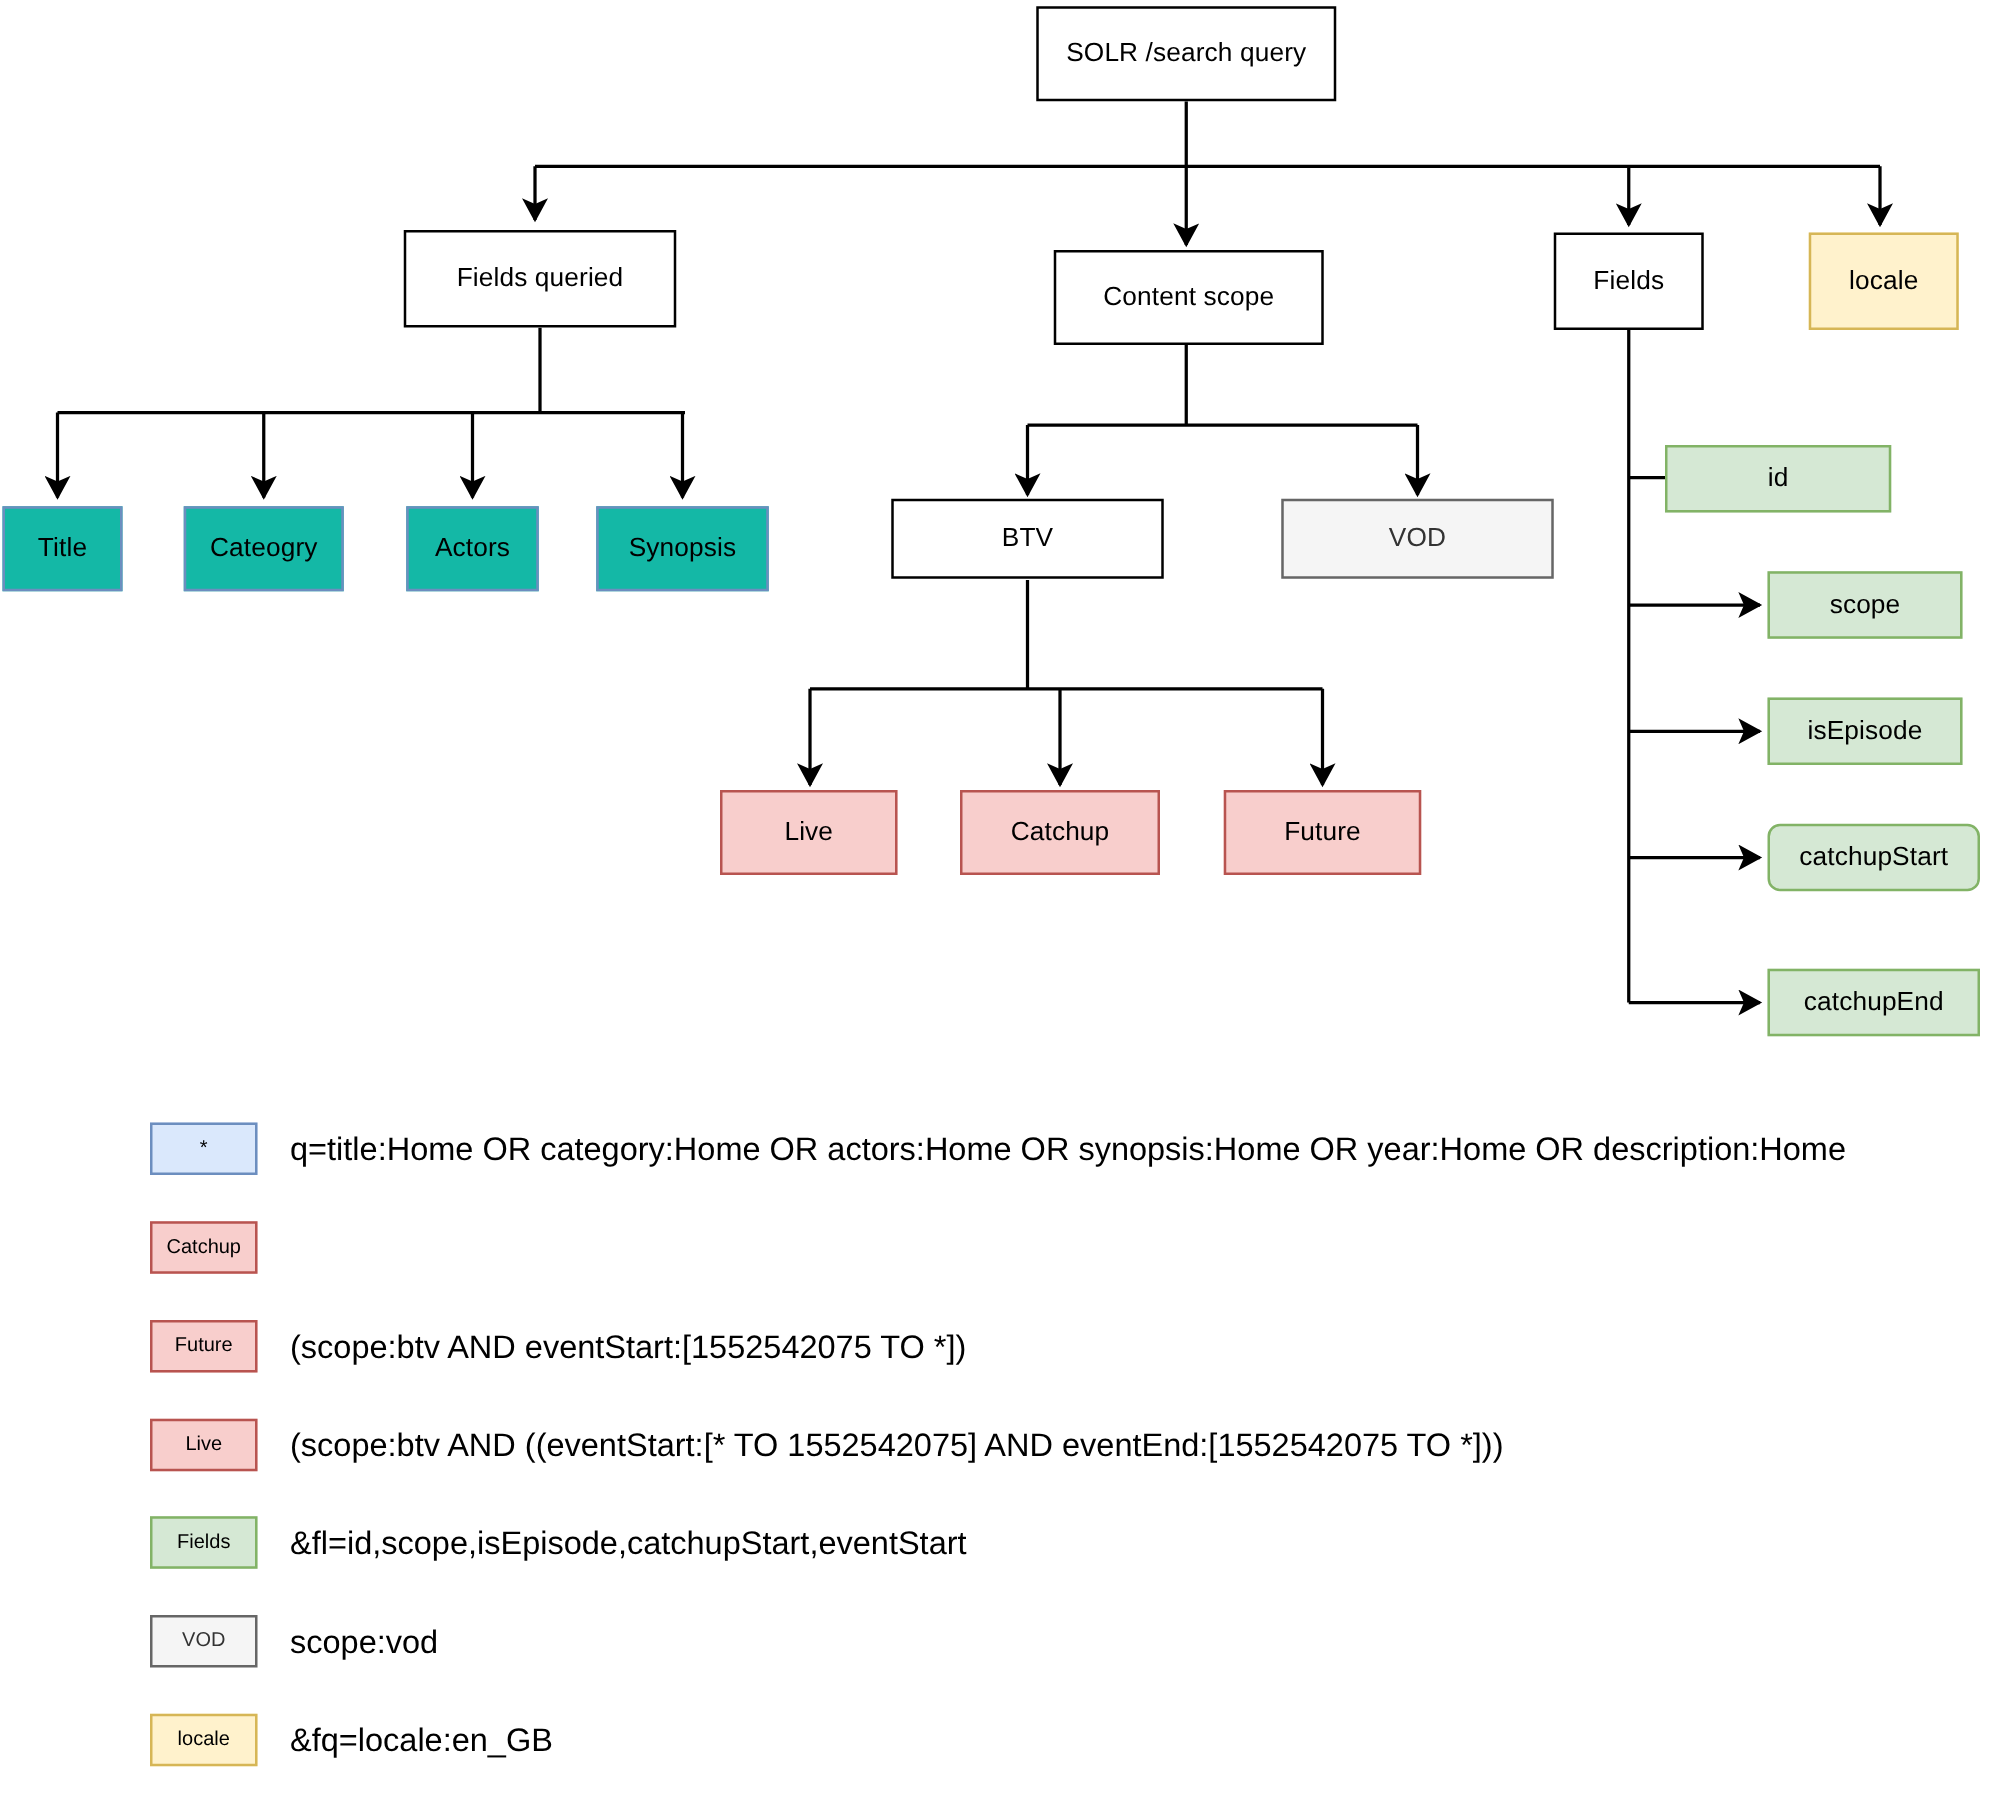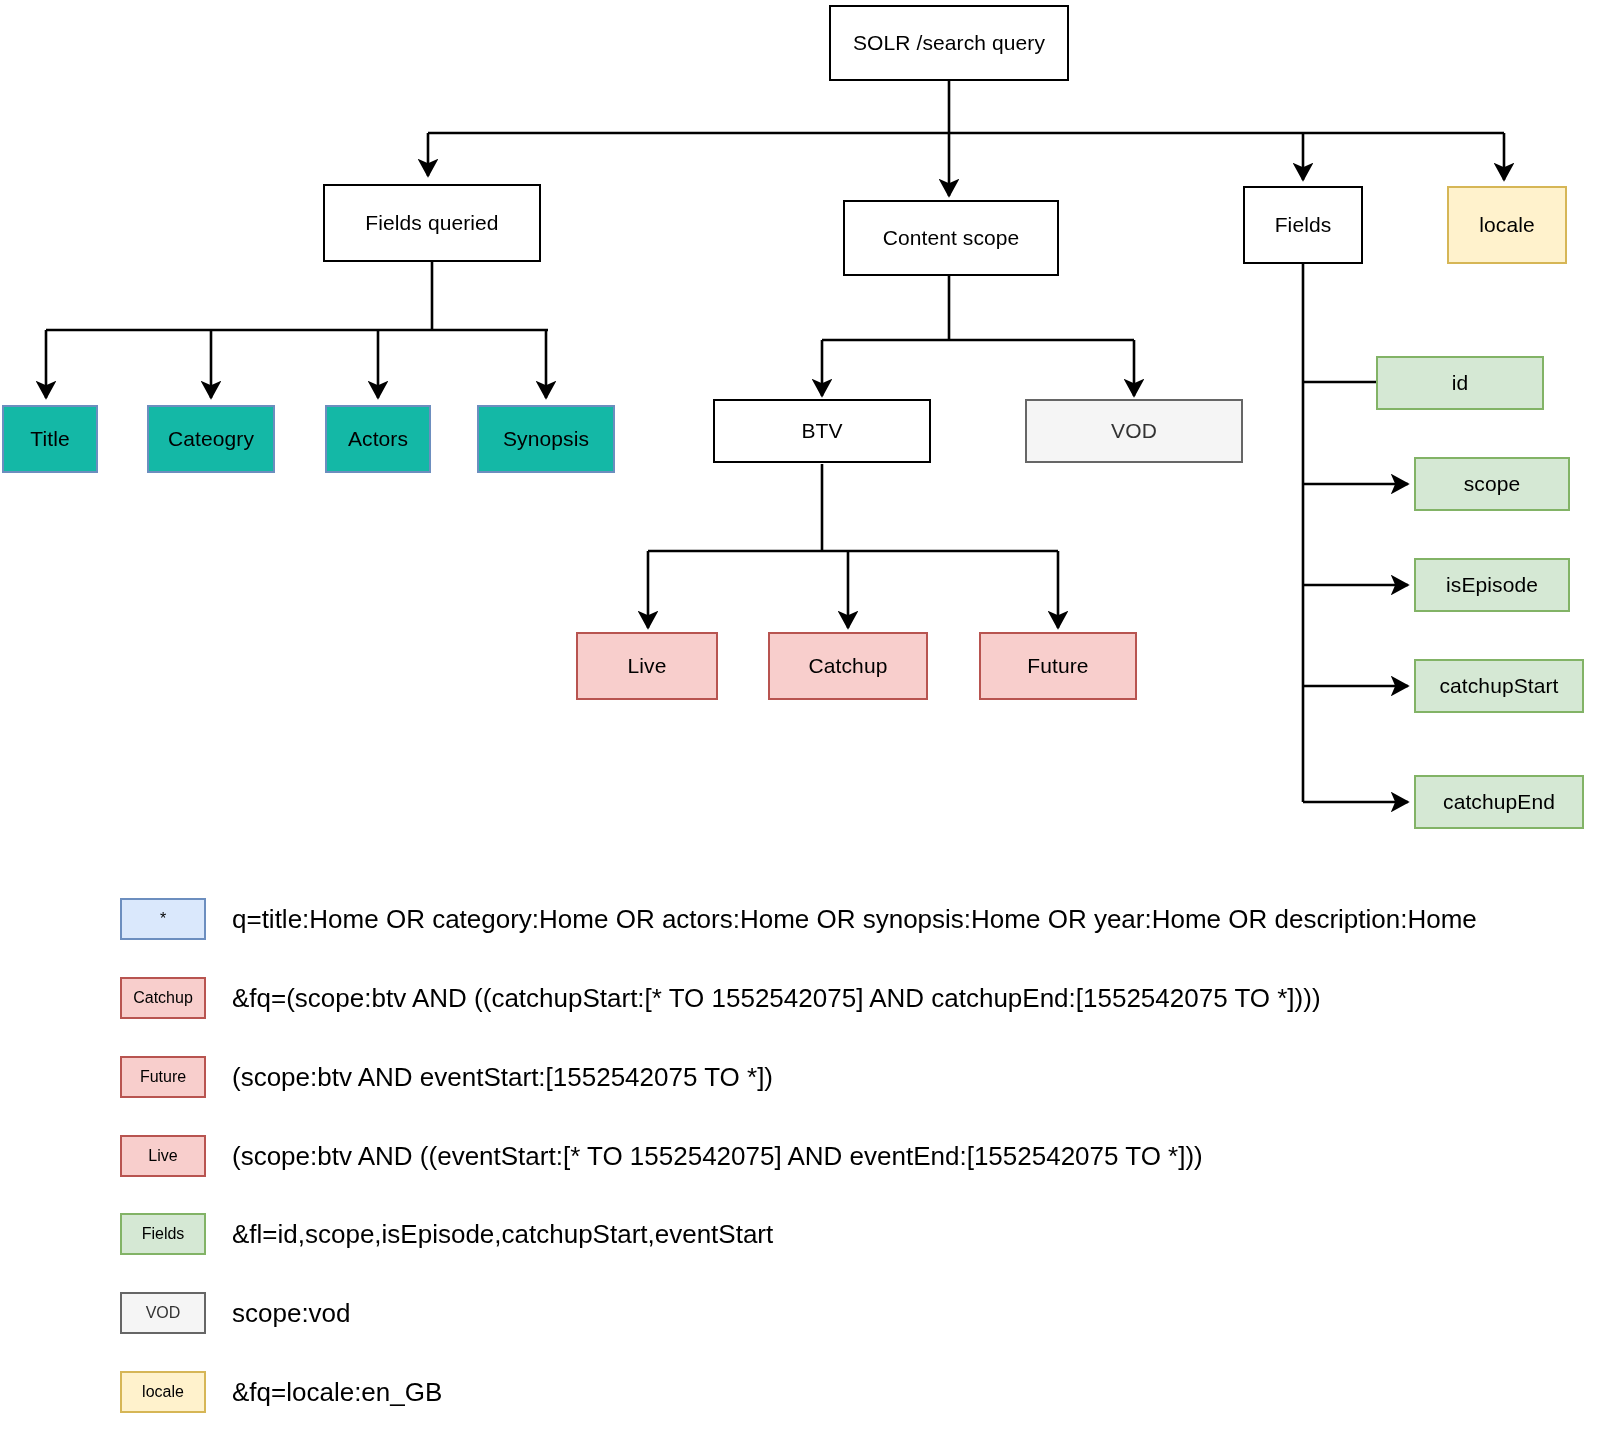--- a/index.html
+++ b/index.html
@@ -176,52 +176,51 @@
   </div>
 
   <div class="node red" style="left:768px; top:632px; width:160px; height:68px;">
     <span>Catchup</span>
   </div>
 
   <div class="node red" style="left:979px; top:632px; width:158px; height:68px;">
     <span>Future</span>
   </div>
 
-  <div class="node green" style="left:1376px; top:356px; width:168px; height:54px;align-items:center;">
+  <div class="node green" style="left:1332px; top:356px; width:181px; height:54px;align-items:center;">
     <span>id</span>
   </div>
 
   <div class="node green" style="left:1414px; top:457px; width:156px; height:54px;">
     <span>scope</span>
   </div>
 
   <div class="node green" style="left:1414px; top:558px; width:156px; height:54px;">
     <span>isEpisode</span>
   </div>
 
-  <div class="node green" style="left:1414px; top:659px; width:170px; height:54px;">
+  <div class="node green" style="left:1414px; top:659px; width:170px; height:54px;border-radius:10px;">
     <span>catchupStart</span>
   </div>
 
   <div class="node green" style="left:1414px; top:775px; width:170px; height:54px;">
     <span>catchupEnd</span>
   </div>
 
   <div class="legend-row" style="top:898px;">
     <div class="legend-swatch blue">
       <span>*</span>
     </div>
     <div class="legend-text">q=title:Home OR category:Home OR actors:Home OR synopsis:Home OR year:Home OR description:Home</div>
   </div>
 
   <div class="legend-row" style="top:977px;">
     <div class="legend-swatch red">
       <span>Catchup</span>
     </div>
-    <div class="legend-text">&amp;fq=(scope:btv AND ((catchupStart:[* TO 1552542075] AND catchupEnd:[1552542075 TO *])))</div>
   </div>
 
   <div class="legend-row" style="top:1056px;">
     <div class="legend-swatch red">
       <span>Future</span>
     </div>
     <div class="legend-text">(scope:btv AND eventStart:[1552542075 TO *])</div>
   </div>
 
   <div class="legend-row" style="top:1135px;">

